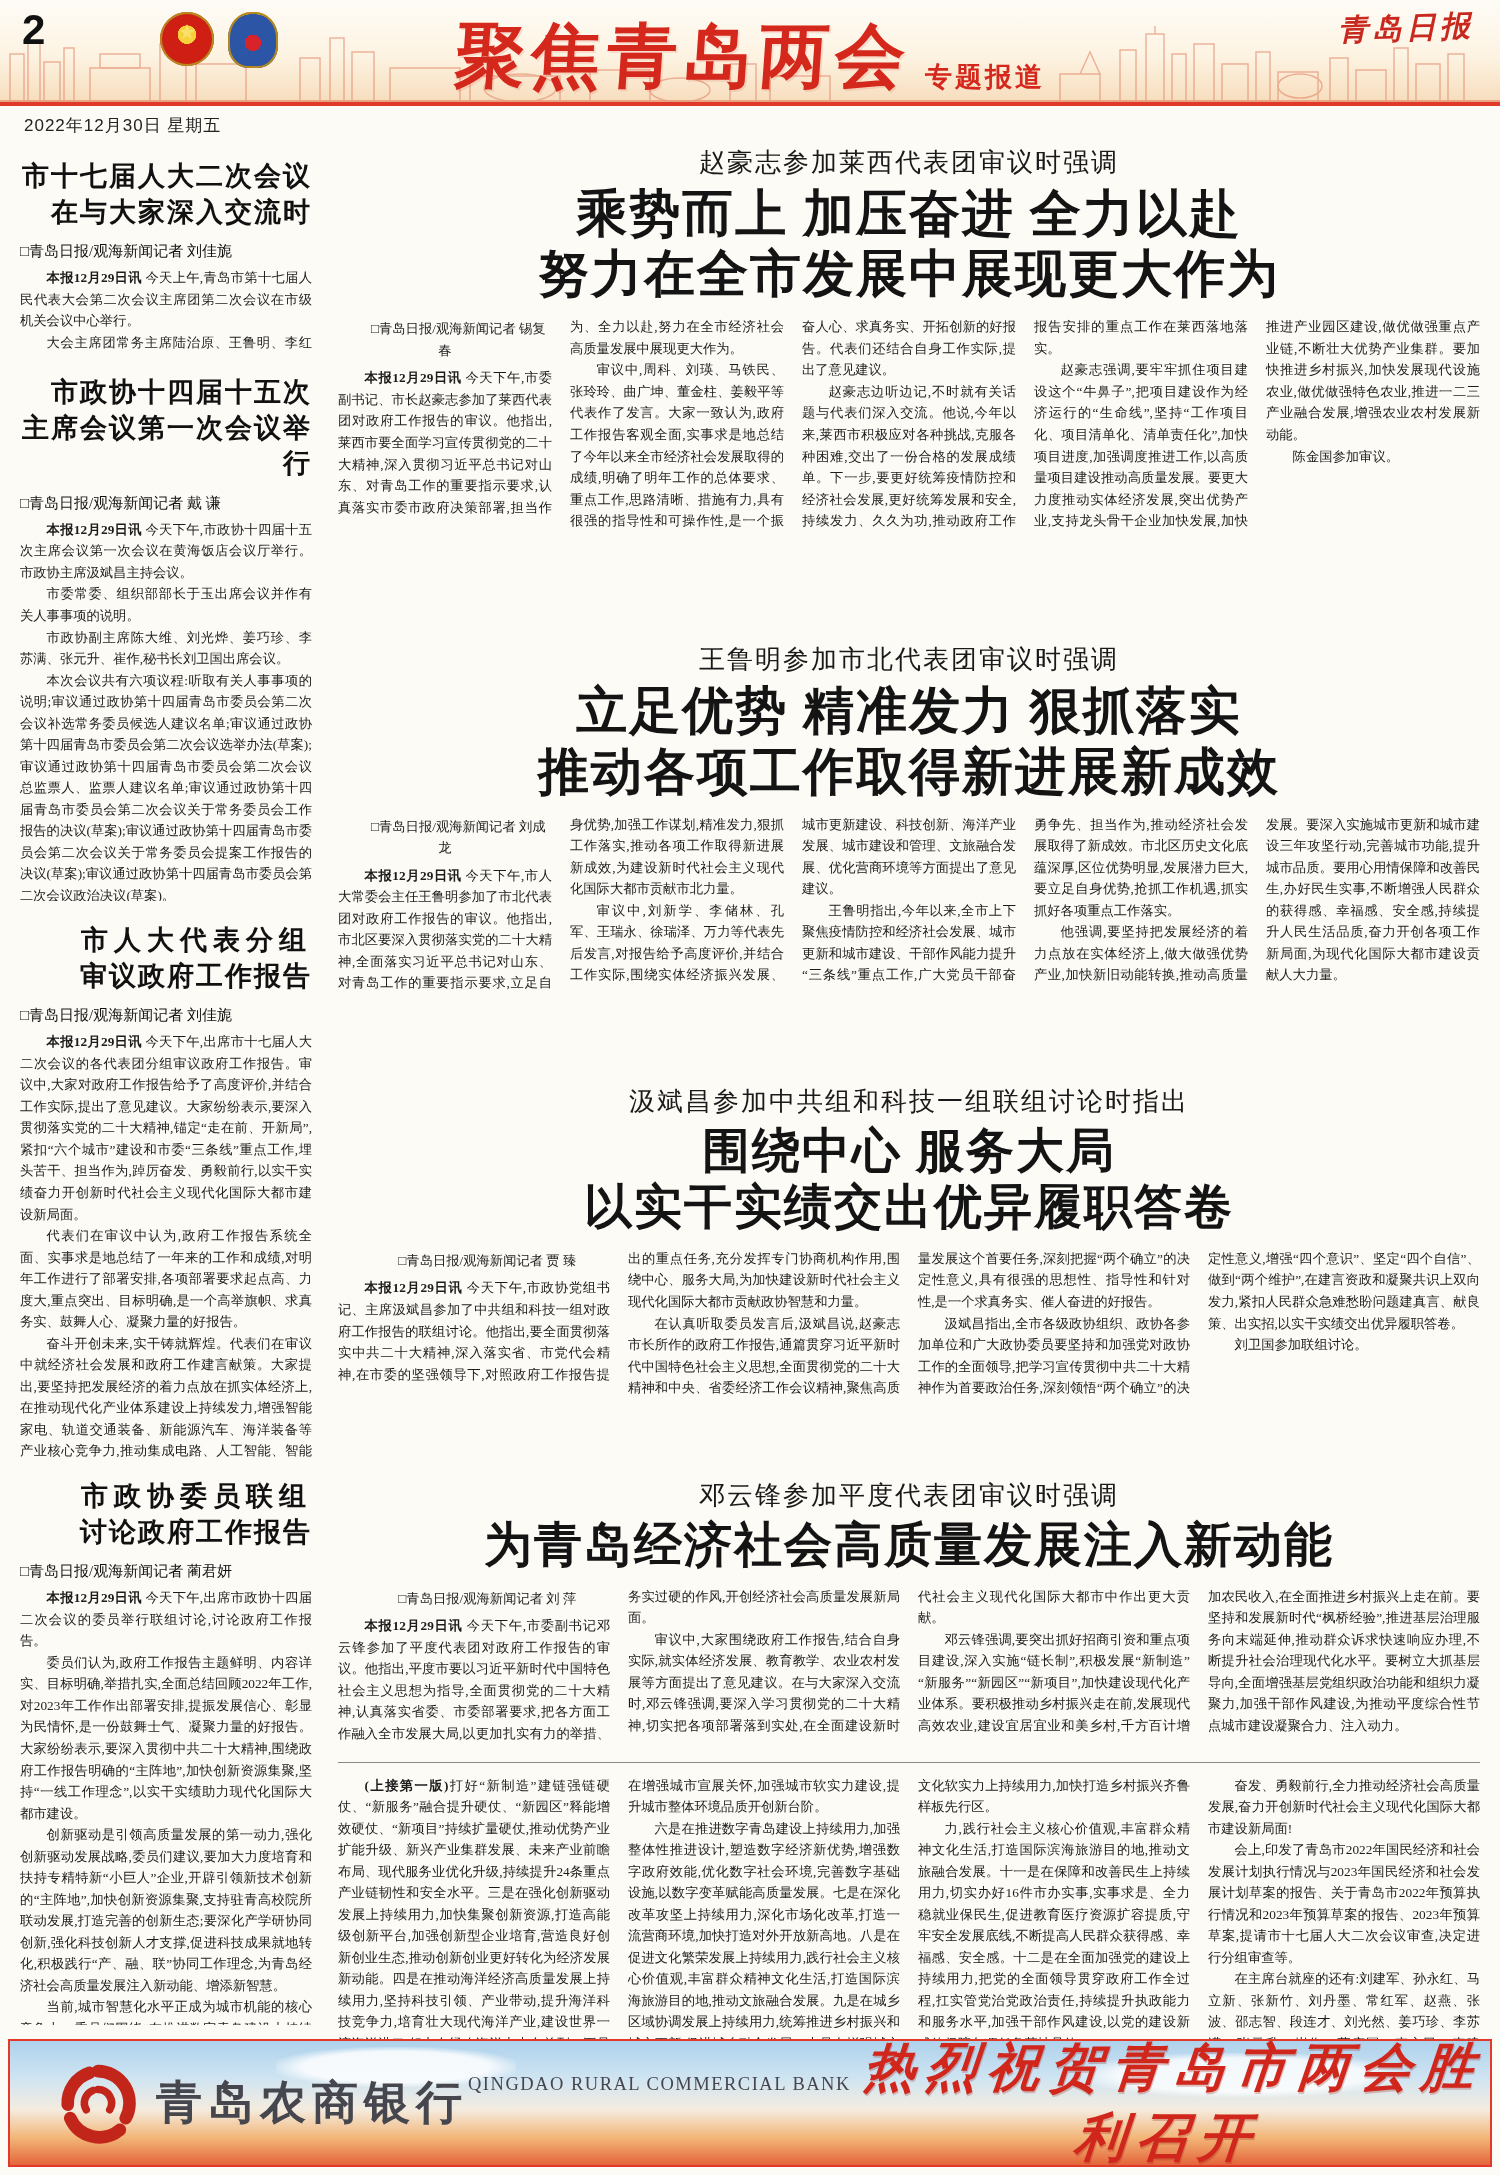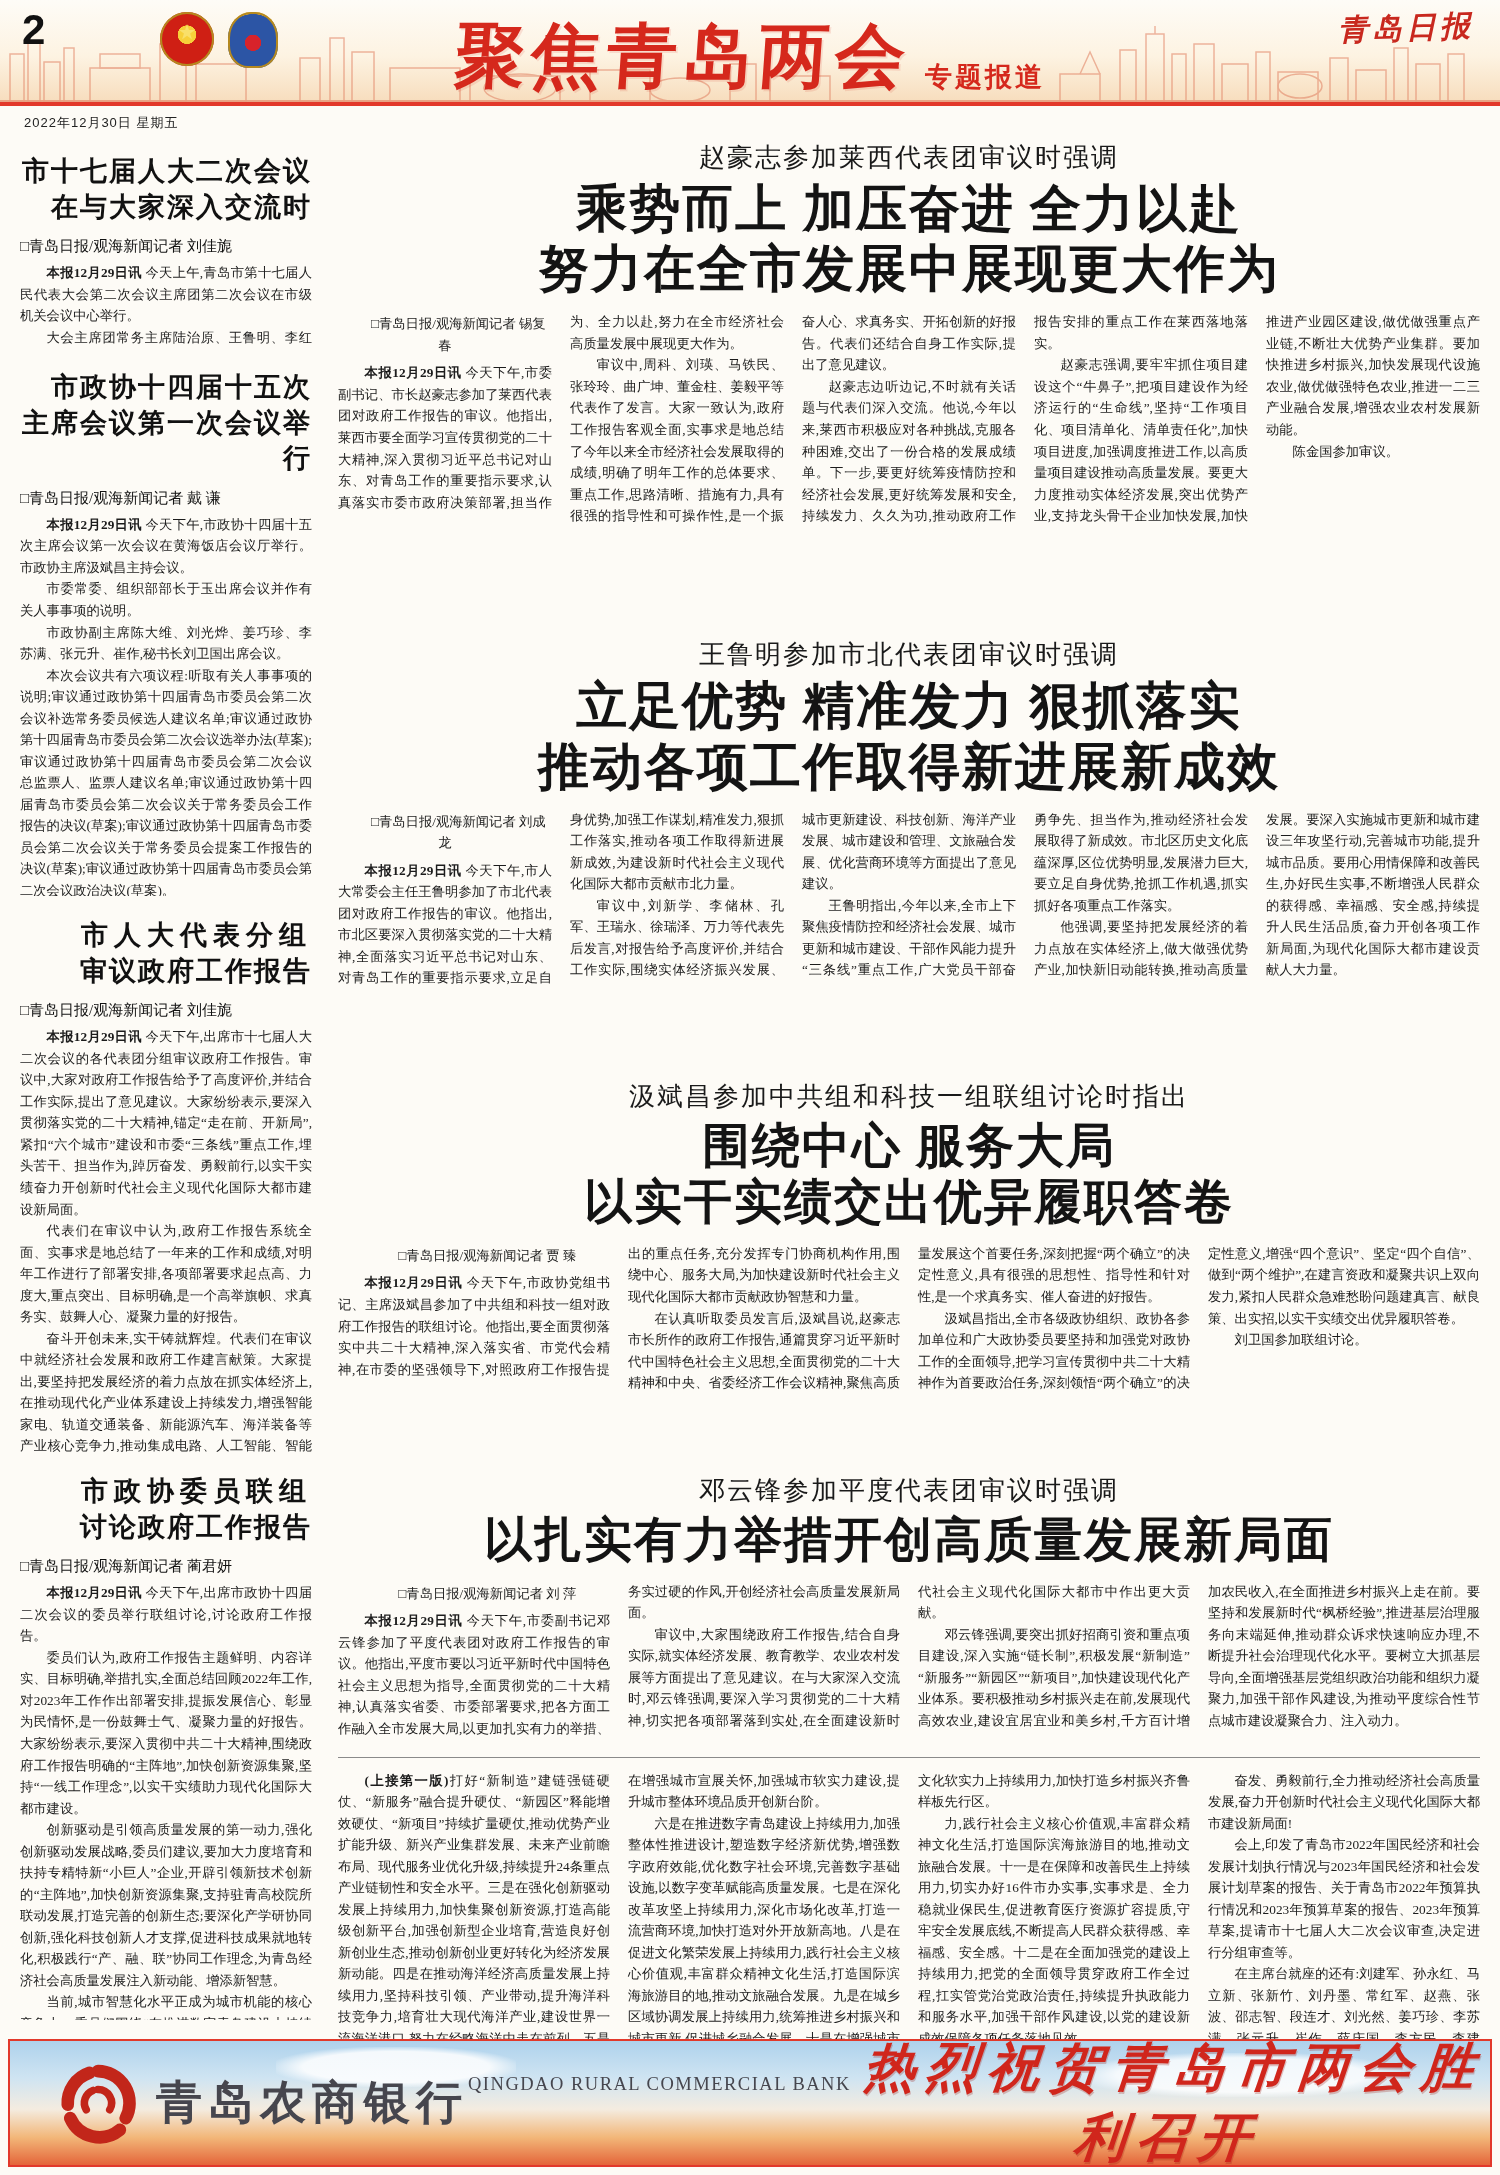--- a/index.html
+++ b/index.html
@@ -29,21 +29,21 @@
     box-shadow:0 0 0 2px #b5891f inset; top:12px; }
   .banner-title-wrap { position:absolute; left:0; right:0; top:10px; text-align:center; white-space:nowrap; }
   .banner-title { display:inline-block; color:#d5281c; font-size:70px; font-weight:bold;
     letter-spacing:6px; transform:skewX(-4deg); text-shadow:2px 2px 0 rgba(213,40,28,.12);
     font-family:"Liberation Serif","DejaVu Serif",serif; }
   .banner-sub { display:inline-block; color:#d5281c; font-size:27px; font-weight:bold;
     margin-left:14px; vertical-align:-6px; letter-spacing:3px; }
   .masthead { position:absolute; right:26px; top:8px; color:#c8281e; font-size:30px; font-weight:bold;
     font-style:italic; letter-spacing:4px; transform:rotate(-2deg); }
   
-  .dateline { padding:8px 0 4px 24px; font-size:13px; color:#222; letter-spacing:1px;
+  .dateline { padding:8px 0 4px 24px; font-size:17px; color:#222; letter-spacing:1px;
     font-family:"Liberation Sans","DejaVu Sans",sans-serif; }
   
   .content { display:flex; gap:26px; padding:4px 20px 0 20px; height:1896px; }
   .left-rail { width:292px; flex:0 0 292px; }
   .main-col { flex:1 1 auto; min-width:0; }
 
   .l-article { overflow:hidden; margin-bottom:8px; }
   .l-article h2 { text-align:right; font-size:27px; line-height:1.32; font-weight:bold; color:#111;
     letter-spacing:2px; margin:14px 0 12px; }
   .l-article h2 .sp { letter-spacing:6px; }
@@ -218,21 +218,21 @@
         </div>
         <div class="m-body bodytext cols4 h215">
           <p class="byline">□青岛日报/观海新闻记者  贾 臻</p>
           <span><p><strong>本报12月29日讯</strong>  今天下午,市政协党组书记、主席汲斌昌参加了中共组和科技一组对政府工作报告的联组讨论。他指出,要全面贯彻落实中共二十大精神,深入落实省、市党代会精神,在市委的坚强领导下,对照政府工作报告提出的重点任务,充分发挥专门协商机构作用,围绕中心、服务大局,为加快建设新时代社会主义现代化国际大都市贡献政协智慧和力量。</p><p>在认真听取委员发言后,汲斌昌说,赵豪志市长所作的政府工作报告,通篇贯穿习近平新时代中国特色社会主义思想,全面贯彻党的二十大精神和中央、省委经济工作会议精神,聚焦高质量发展这个首要任务,深刻把握“两个确立”的决定性意义,具有很强的思想性、指导性和针对性,是一个求真务实、催人奋进的好报告。</p><p>汲斌昌指出,全市各级政协组织、政协各参加单位和广大政协委员要坚持和加强党对政协工作的全面领导,把学习宣传贯彻中共二十大精神作为首要政治任务,深刻领悟“两个确立”的决定性意义,增强“四个意识”、坚定“四个自信”、做到“两个维护”,在建言资政和凝聚共识上双向发力,紧扣人民群众急难愁盼问题建真言、献良策、出实招,以实干实绩交出优异履职答卷。</p><p>刘卫国参加联组讨论。</p></span>
         </div>
       </div>
 
       <div class="m-article">
         <div class="kicker">邓云锋参加平度代表团审议时强调</div>
         <div class="headline hl-l">
-          <span class="hl-line">以扎实有力举措开创高质量发展新局面</span>
+          <span class="hl-line">为青岛经济社会高质量发展注入新动能</span>
         </div>
         <div class="m-body bodytext cols4 h160">
           <p class="byline">□青岛日报/观海新闻记者  刘 萍</p>
           <span><p><strong>本报12月29日讯</strong>  今天下午,市委副书记邓云锋参加了平度代表团对政府工作报告的审议。他指出,平度市要以习近平新时代中国特色社会主义思想为指导,全面贯彻党的二十大精神,认真落实省委、市委部署要求,把各方面工作融入全市发展大局,以更加扎实有力的举措、务实过硬的作风,开创经济社会高质量发展新局面。</p><p>审议中,大家围绕政府工作报告,结合自身实际,就实体经济发展、教育教学、农业农村发展等方面提出了意见建议。在与大家深入交流时,邓云锋强调,要深入学习贯彻党的二十大精神,切实把各项部署落到实处,在全面建设新时代社会主义现代化国际大都市中作出更大贡献。</p><p>邓云锋强调,要突出抓好招商引资和重点项目建设,深入实施“链长制”,积极发展“新制造”“新服务”“新园区”“新项目”,加快建设现代化产业体系。要积极推动乡村振兴走在前,发展现代高效农业,建设宜居宜业和美乡村,千方百计增加农民收入,在全面推进乡村振兴上走在前。要坚持和发展新时代“枫桥经验”,推进基层治理服务向末端延伸,推动群众诉求快速响应办理,不断提升社会治理现代化水平。要树立大抓基层导向,全面增强基层党组织政治功能和组织力凝聚力,加强干部作风建设,为推动平度综合性节点城市建设凝聚合力、注入动力。</p></span>
         </div>
       </div>
 
       <hr class="cont-sep">
 
       <div class="m-article">

